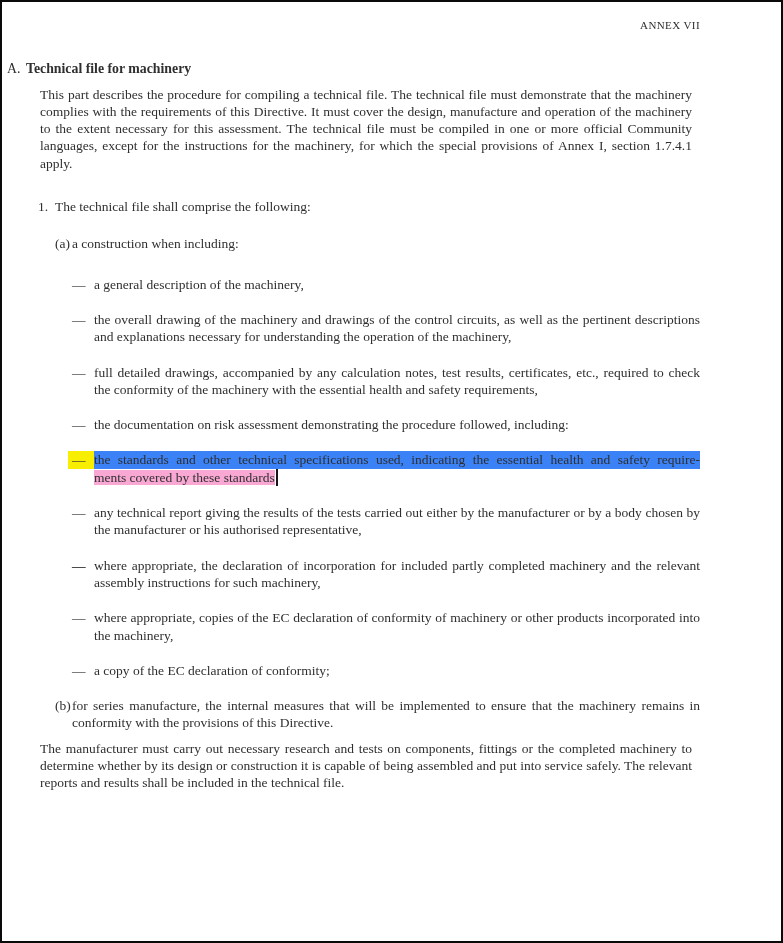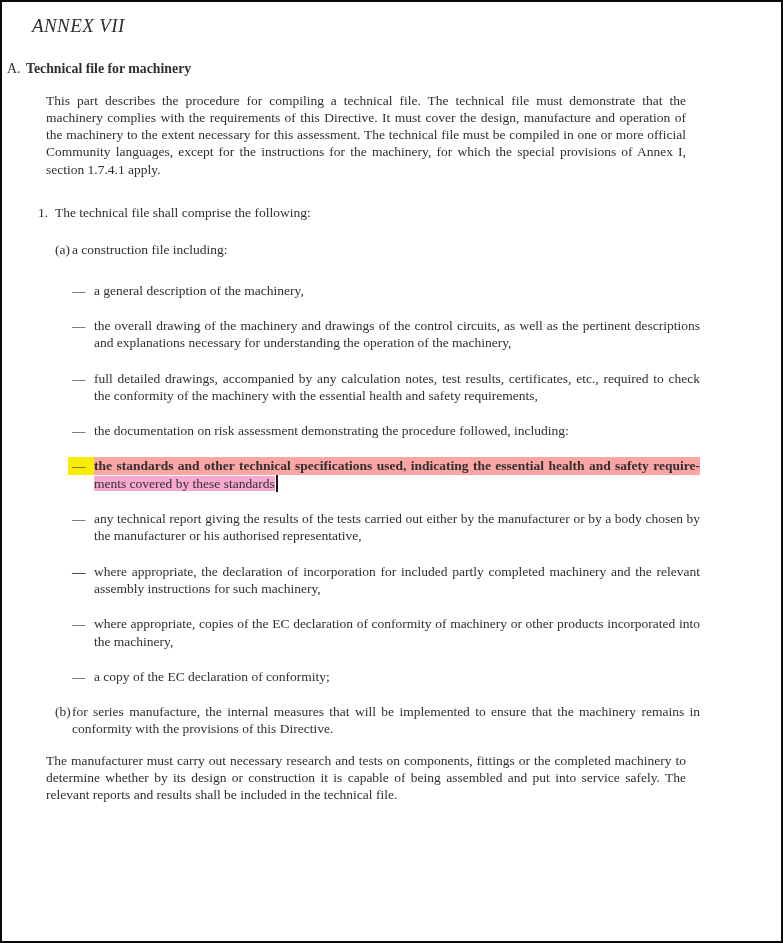--- a/index.html
+++ b/index.html
@@ -14,38 +14,37 @@
   }
   .page {
     position: relative;
     box-sizing: border-box;
     width: 779px; height: 939px;
     padding: 15px 81px 0 30px;
     font-size: 13.5px;
     line-height: 17.3px;
   }
   .annex-title {
-    text-align: left;
-    font-style: italic;
-    font-size: 19px;
+    text-align: right;
+    font-size: 11px;
     letter-spacing: 0.4px;
   }
   .section-heading {
     margin-top: 26px;
     margin-left: -25px;
     font-weight: bold;
     font-size: 13.8px;
   }
   .section-letter {
     display: inline-block;
     width: 19px;
     font-weight: normal;
   }
   p.block {
-    margin: 14px;
+    margin: 8px;
     text-align: justify;
   }
   .intro { margin-top: 22px; }
   .num-item {
     position: relative;
     margin-top: 26px;
     padding-left: 23px;
     text-align: justify;
   }
   .num-marker { position: absolute; left: 6px; top: 0; }
@@ -77,27 +76,26 @@
   
   .hl { background: #f8ee00; }
   .dash-marker.hl {
     left: -4px;
     width: 26px;
     padding-left: 4px;
     box-sizing: border-box;
   }
   .hl-line1 {
     display: block;
-    background: #fca5a5;
+    background: #3b82f6;
     text-align: justify;
     text-align-last: justify;
     word-spacing: -2px;
     white-space: nowrap;
     overflow: hidden;
-    font-weight: bold;
   }
   .hl-line2 { background: #f9a8d4; }
   .caret {
     display: inline-block;
     width: 2px;
     height: 17px;
     background: #161616;
     vertical-align: -4px;
     margin-left: 1px;
   }
@@ -114,21 +112,21 @@
   </div>
 
   <p class="block intro">This part describes the procedure for compiling a technical file. The technical file must demonstrate that the machinery complies with the requirements of this Directive. It must cover the design, manufacture and operation of the machinery to the extent necessary for this assessment. The technical file must be compiled in one or more official Community languages, except for the instructions for the machinery, for which the special provisions of Annex I, section 1.7.4.1 apply.</p>
 
   <div class="num-item">
     <span class="num-marker">1.</span>
     <span>The technical file shall comprise the following:</span>
 
     <div class="alpha-item">
       <span class="alpha-marker">(a)</span>
-      <span>a construction file including:</span>
+      <span>a construction when including:</span>
 
       <div class="dash-item first">
         <span class="dash-marker">—</span>
         <span>a general description of the machinery,</span>
       </div>
 
       <div class="dash-item">
         <span class="dash-marker">—</span>
         <span>the overall drawing of the machinery and drawings of the control circuits, as well as the pertinent descriptions and explanations necessary for understanding the operation of the machinery,</span>
       </div>

